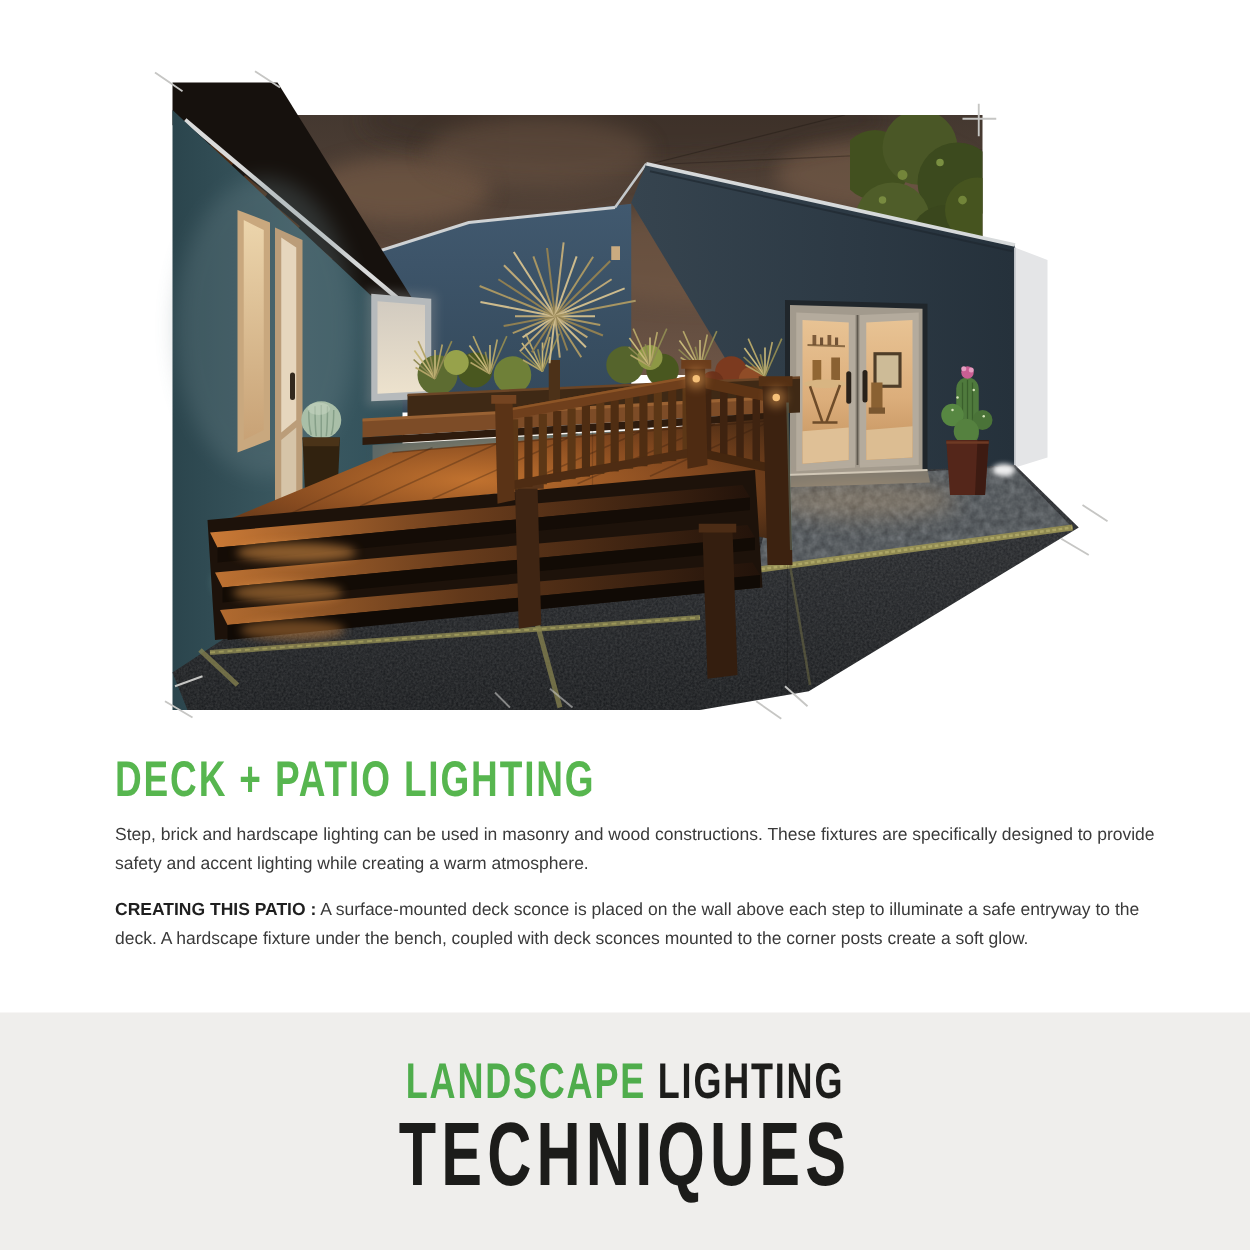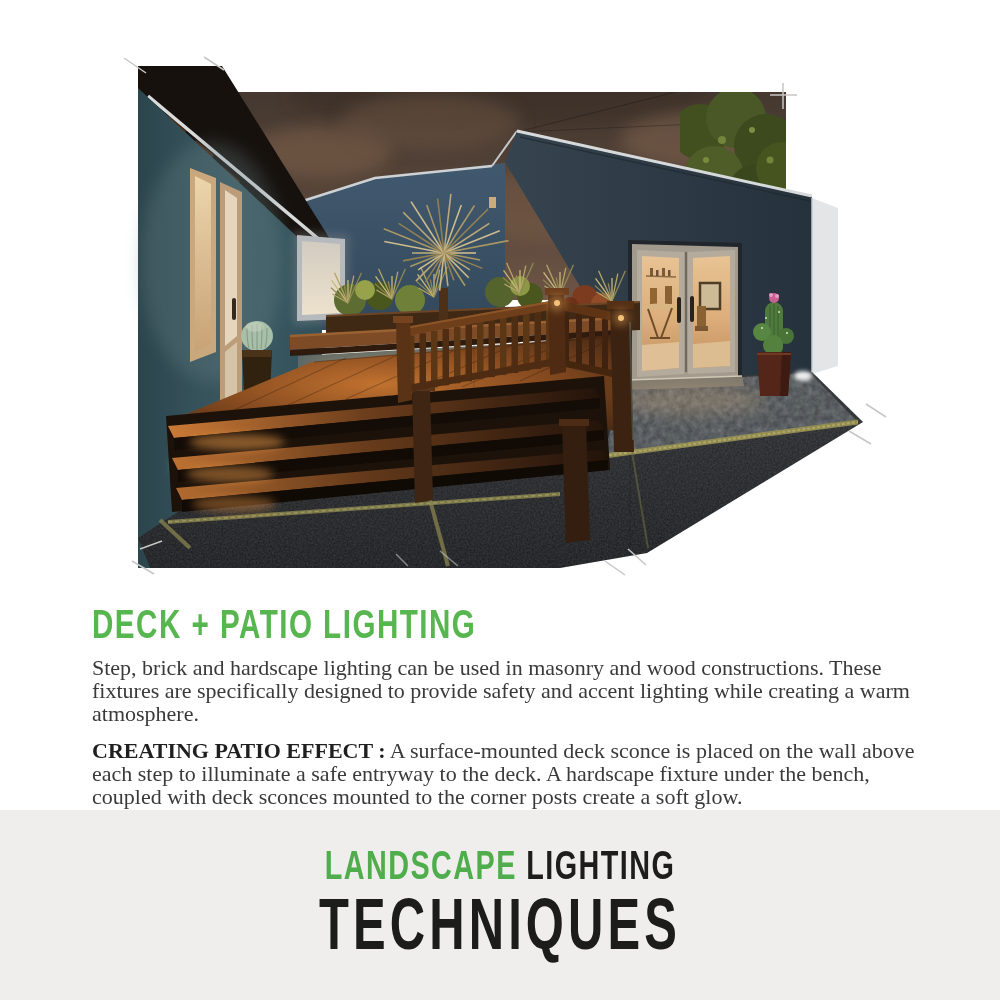--- a/index.html
+++ b/index.html
@@ -2,21 +2,21 @@
 <html><head>
 <meta charset="utf-8">
 <style>
   html,body{margin:0;padding:0;background:#fff;}
   .page{position:relative;width:1000px;height:1000px;background:#ffffff;overflow:hidden;
         font-family:"Liberation Sans", sans-serif;}
   .art{position:absolute;left:0;top:0;}
   .content{position:absolute;left:92px;top:601px;width:852px;}
   .content h1{margin:0;font-size:40px;font-weight:bold;line-height:46px;color:#57b64f;
         letter-spacing:2px;transform:scaleX(.74);transform-origin:left center;white-space:nowrap;}
-  .content p{margin:9px 0 0 0;font-size:22px;line-height:23px;color:#3a3a3a;font-family:Liberation Serif, serif;}
+  .content p{margin:9px 0 0 0;font-size:14px;line-height:23px;color:#3a3a3a;}
   .content p.second{margin-top:14px;}
   .content b{color:#1f1f1f;}
   .footer{position:absolute;left:0;top:810px;width:1000px;height:202px;background:#efeeec;text-align:center;}
   .f-line1{padding-top:33px;font-size:40px;font-weight:bold;line-height:44px;letter-spacing:2px;
         transform:scaleX(.72);transform-origin:center top;white-space:nowrap;}
   .f-line1 .green{color:#4fad4c;}
   .f-line1 .dark{color:#1d1d1b;}
   .f-line2{font-size:72px;font-weight:bold;line-height:70px;letter-spacing:6px;color:#1c1c1a;
         transform:scaleX(.68);transform-origin:center top;white-space:nowrap;margin-top:2px;}
 </style>
@@ -460,21 +460,21 @@
       <line x1="140" y1="549" x2="162" y2="541"></line>
         <line x1="132" y1="561" x2="154" y2="574"></line>
       <line x1="396" y1="554" x2="408" y2="566" opacity=".6"></line>
         <line x1="440" y1="551" x2="458" y2="566" opacity=".6"></line>
     </g>
   </svg>
 
   <div class="content">
     <h1>DECK + PATIO LIGHTING</h1>
     <p>Step, brick and hardscape lighting can be used in masonry and wood constructions. These fixtures are specifically designed to provide safety and accent lighting while creating a warm atmosphere.</p>
-    <p class="second"><b>CREATING PATIO EFFECT :</b><span> A surface-mounted deck sconce is placed on the wall above each step to illuminate a safe entryway to the deck. A hardscape fixture under the bench, coupled with deck sconces mounted to the corner posts create a soft glow.</span></p>
+    <p class="second"><b>CREATING THIS PATIO :</b><span> A surface-mounted deck sconce is placed on the wall above each step to illuminate a safe entryway to the deck. A hardscape fixture under the bench, coupled with deck sconces mounted to the corner posts create a soft glow.</span></p>
   </div>
 
   <div class="footer">
     <div class="f-line1"><span class="green">LANDSCAPE</span><span class="dark">&nbsp;</span><span class="dark">LIGHTING</span></div>
     <div class="f-line2">TECHNIQUES</div>
   </div>
 
 </div>
 
 </body></html>

